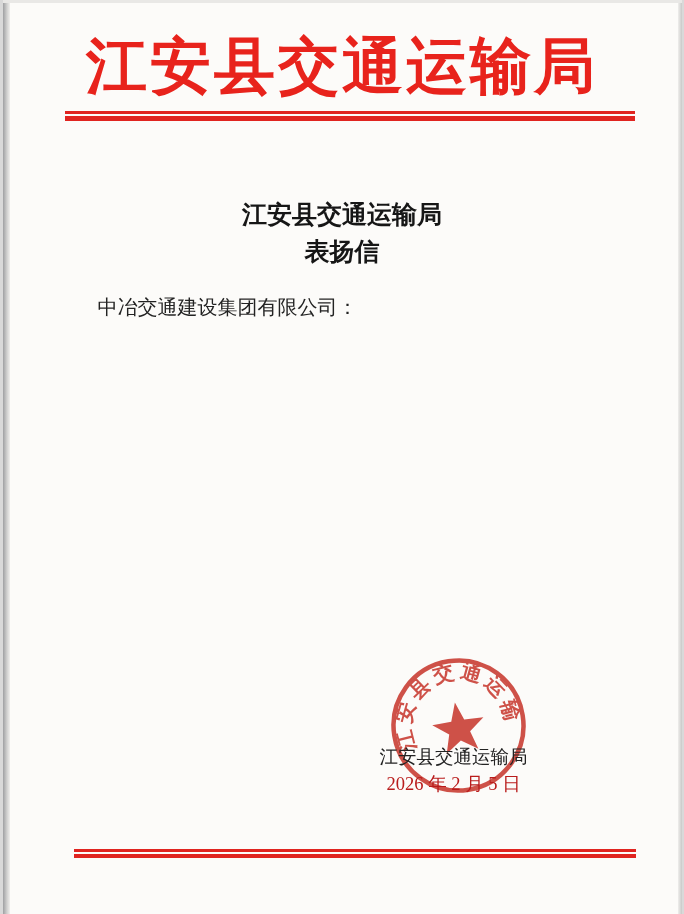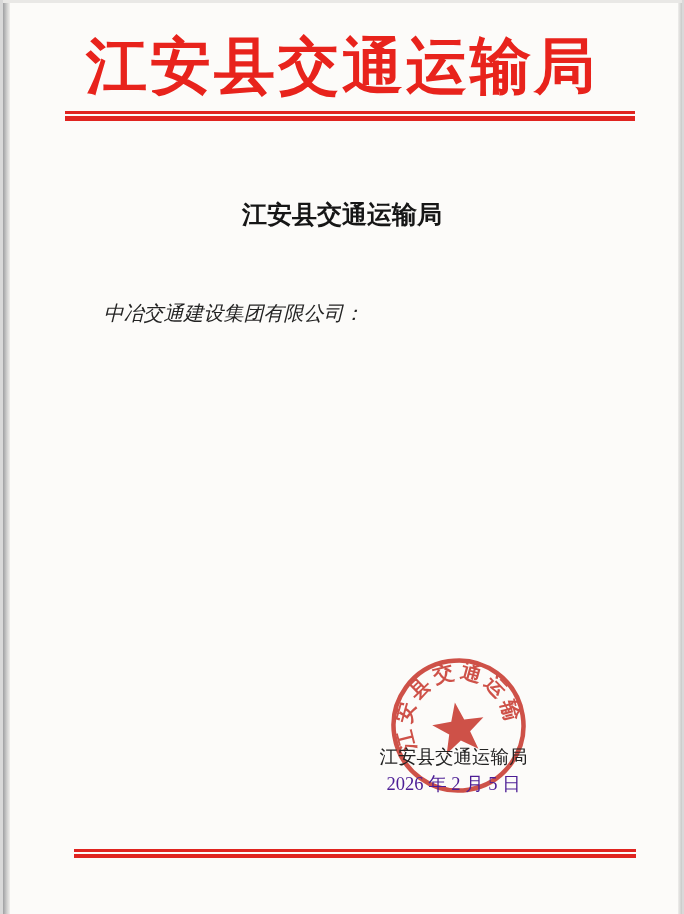--- a/index.html
+++ b/index.html
@@ -45,31 +45,31 @@
     line-height:37px;
   }
 
   
   .body-text {
     position:absolute; left:93px; top:291px; width:521px;
     font-size:20px; line-height:29.4px;
     color:#232323;
     text-align:justify;
   }
-  .body-text p { margin:8px; text-indent:2em;font-style:italic; }
+  .body-text p { margin:2px; text-indent:2em; }
   .body-text p.salutation { text-indent:0; }
 
   
   .signature {
     position:absolute; left:377px; top:744px;
     font-size:18.5px; color:#232323; white-space:nowrap;
   }
   .sign-date {
     position:absolute; left:384px; top:771px;
-    font-size:18.5px; color:#4c1d95; white-space:nowrap;
+    font-size:18.5px; color:#b91c1c; white-space:nowrap;
   }
 
   
   .seal {
     position:absolute; left:385px; top:655px;
     width:141px; height:141px;
     mix-blend-mode:multiply;
     opacity:0.88;
     pointer-events:none;
   }
@@ -91,20 +91,21 @@
   <div class="letterhead">江安县交通运输局</div>
 
   <div class="head-rule">
     <div class="rule-thin"></div>
     <div class="rule-gap"></div>
     <div class="rule-thick"></div>
   </div>
 
   <div class="doc-title">
     <div>江安县交通运输局</div>
+    <div>表扬信</div>
   </div>
 
   <div class="body-text">
     <p class="salutation">中冶交通建设集团有限公司：</p>
   </div>
 
   <svg class="seal" viewBox="0 0 140 140">
     <g transform="rotate(-9 70 70)">
       <circle cx="70" cy="70" r="64.5" fill="none" stroke="#cb3a31" stroke-width="4.5"></circle>
       <polygon points="70,47 63.5,65.1 44.3,65.7 59.5,77.4 54.1,95.8 70,85 85.9,95.8 80.5,77.4 95.7,65.7 76.5,65.1" fill="#cb3a31"></polygon>

